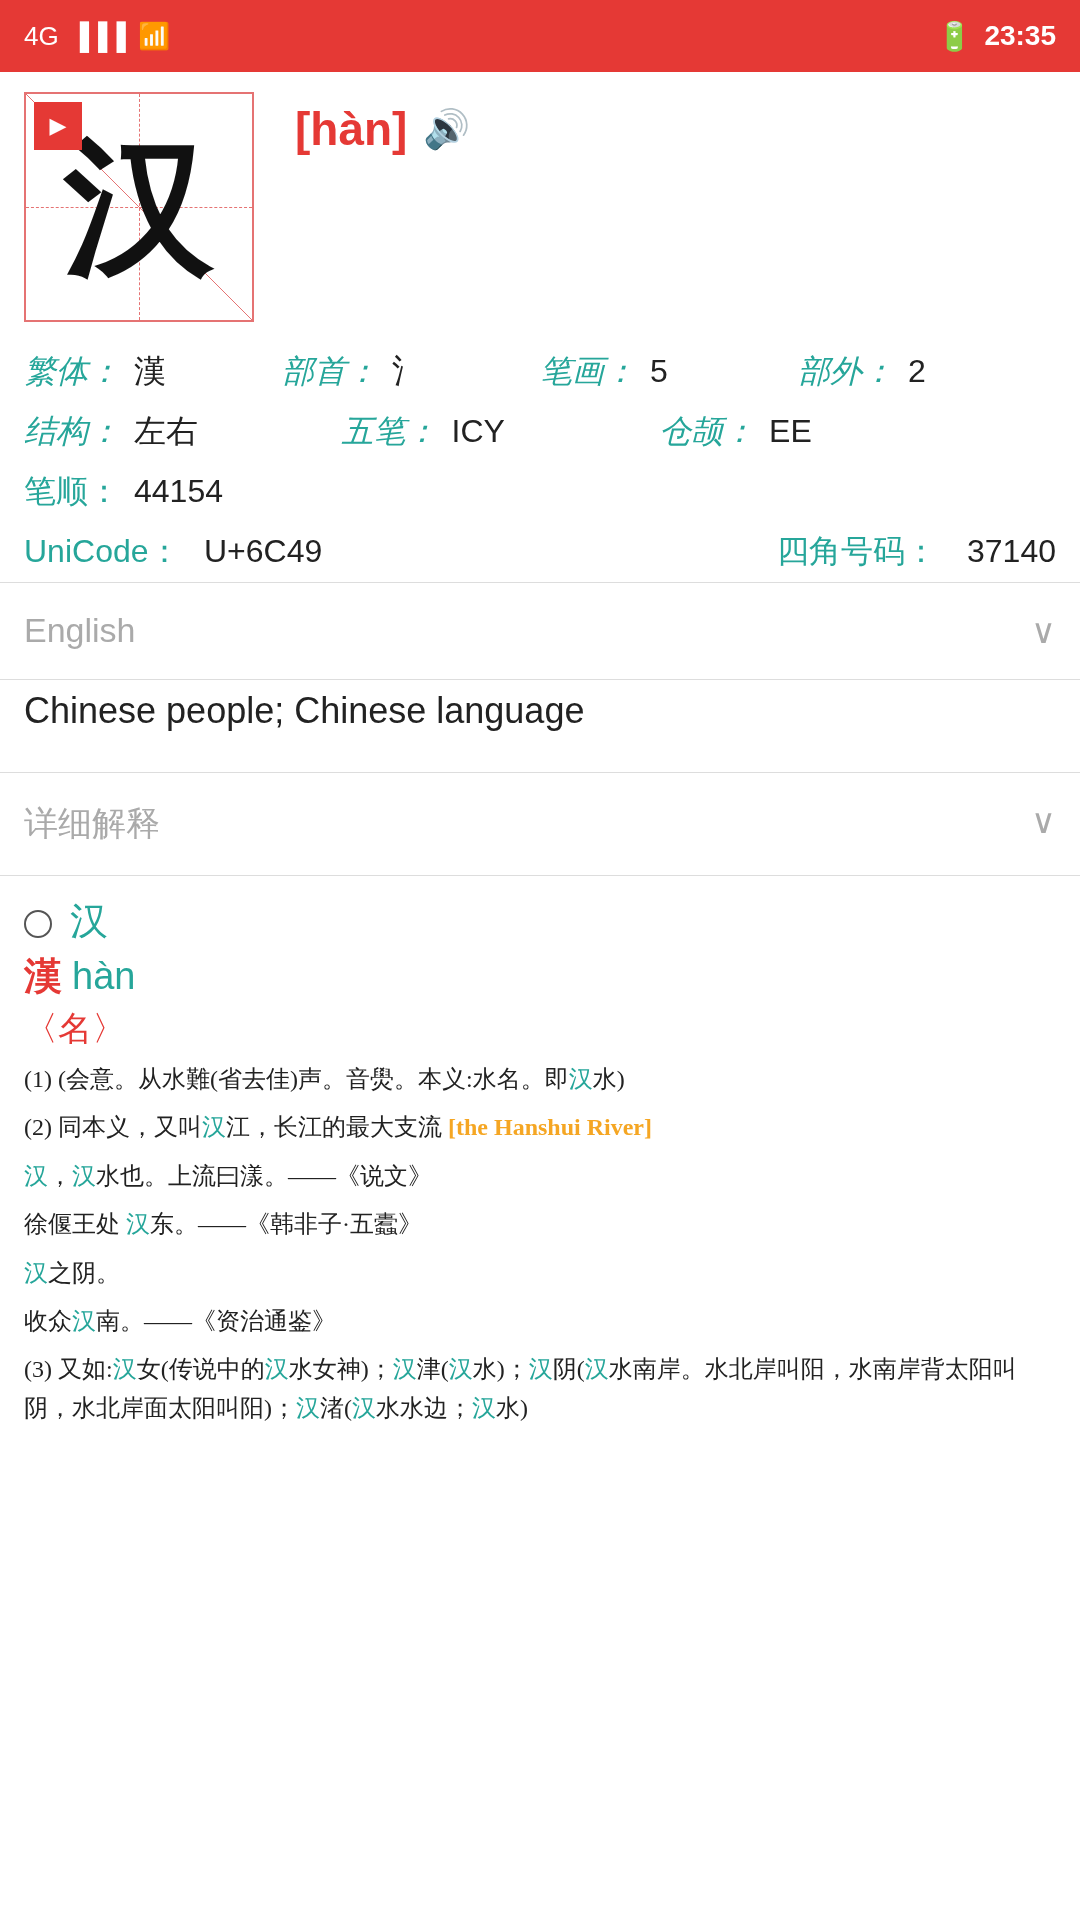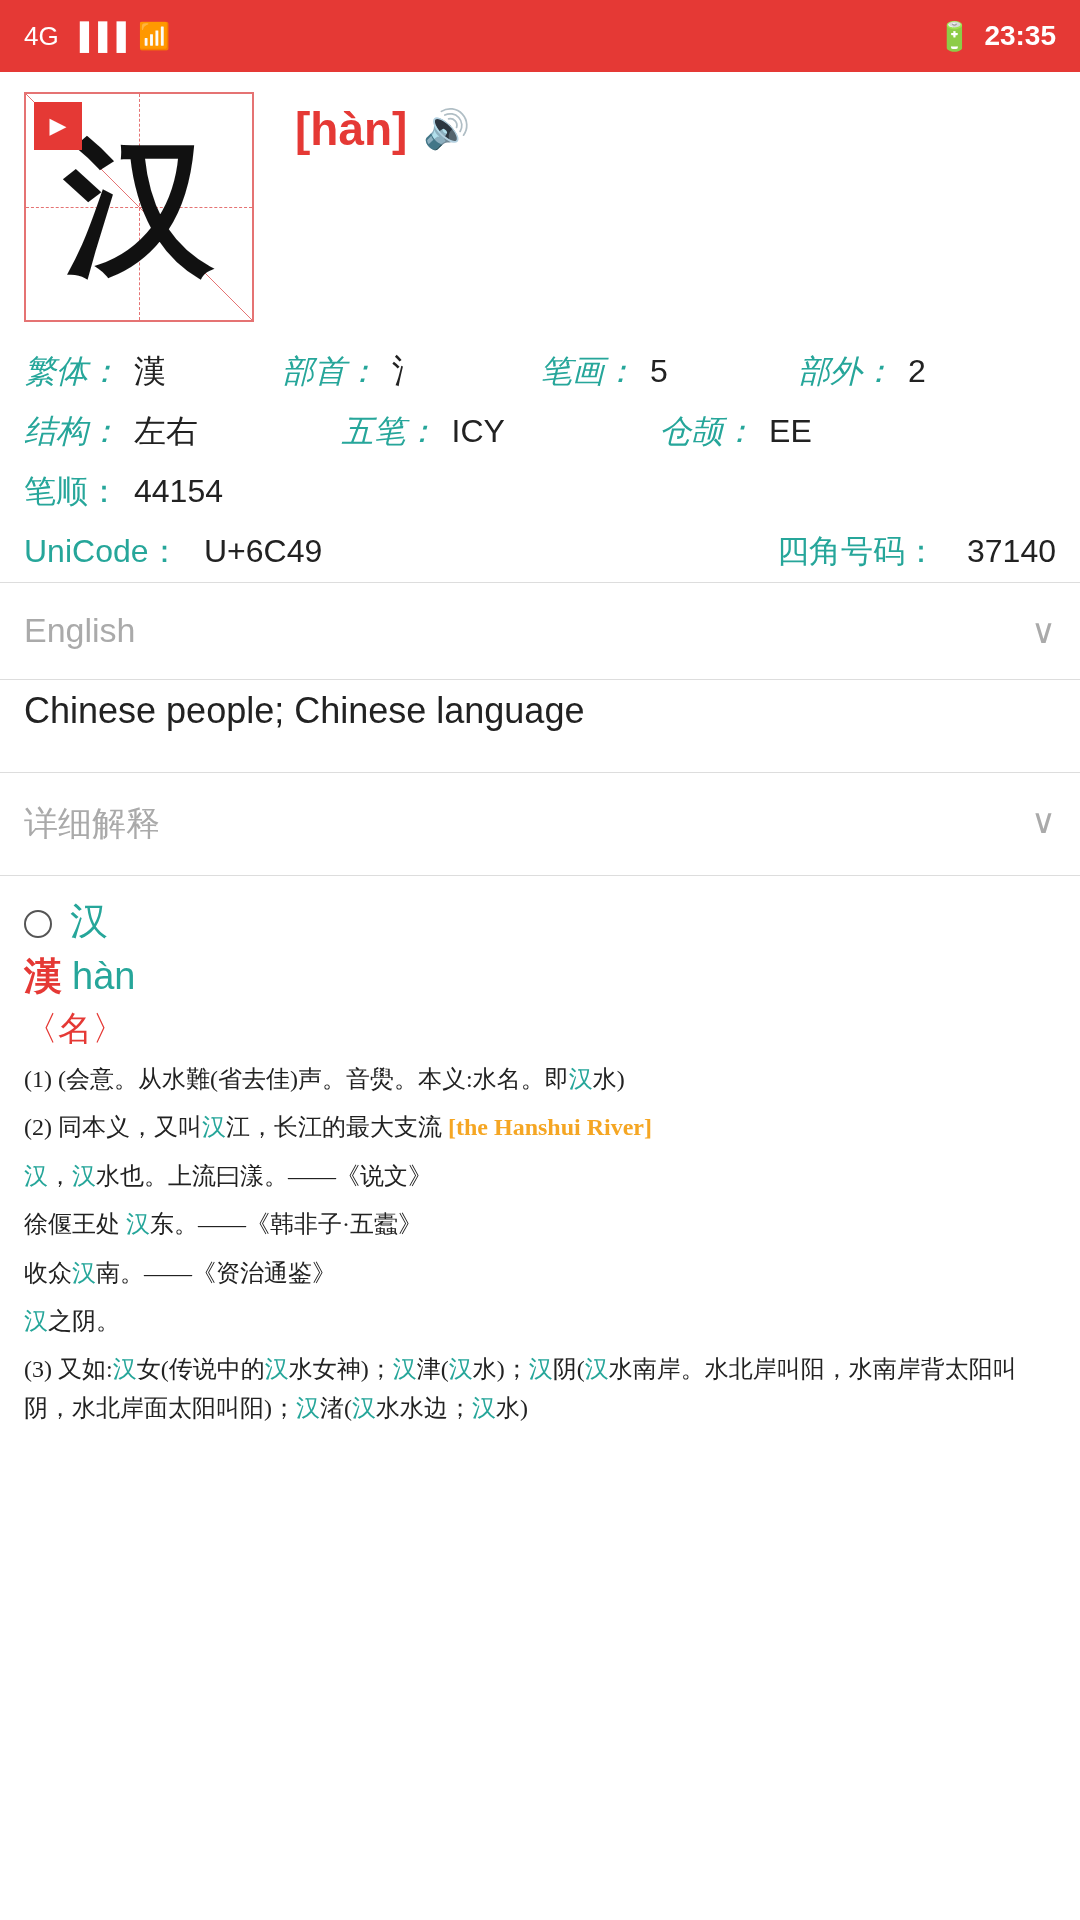--- a/index.html
+++ b/index.html
@@ -394,24 +394,24 @@
   <div class="detail-para">
     <span class="inline-char">汉</span>，<span class="inline-char">汉</span>水也。上流曰漾。——《说文》
   </div>
 
   <div class="detail-para">
     徐偃王处 <span class="inline-char">汉</span>东。——《韩非子·五蠹》
   </div>
 
 
   <div class="detail-para">
+    <span class="inline-char">汉</span>之阴。
+  </div>
+
+  <div class="detail-para">
     收众<span class="inline-char">汉</span>南。——《资治通鉴》
   </div>
 
   <div class="detail-para">
-    <span class="inline-char">汉</span>之阴。
-  </div>
-
-  <div class="detail-para">
     (3) 又如:<span class="inline-char">汉</span>女(传说中的<span class="inline-char">汉</span>水女神)；<span class="inline-char">汉</span>津(<span class="inline-char">汉</span>水)；<span class="inline-char">汉</span>阴(<span class="inline-char">汉</span>水南岸。水北岸叫阳，水南岸背太阳叫阴，水北岸面太阳叫阳)；<span class="inline-char">汉</span>渚(<span class="inline-char">汉</span>水水边；<span class="inline-char">汉</span>水)
   </div>
 
 </div>
 
 </body></html>

